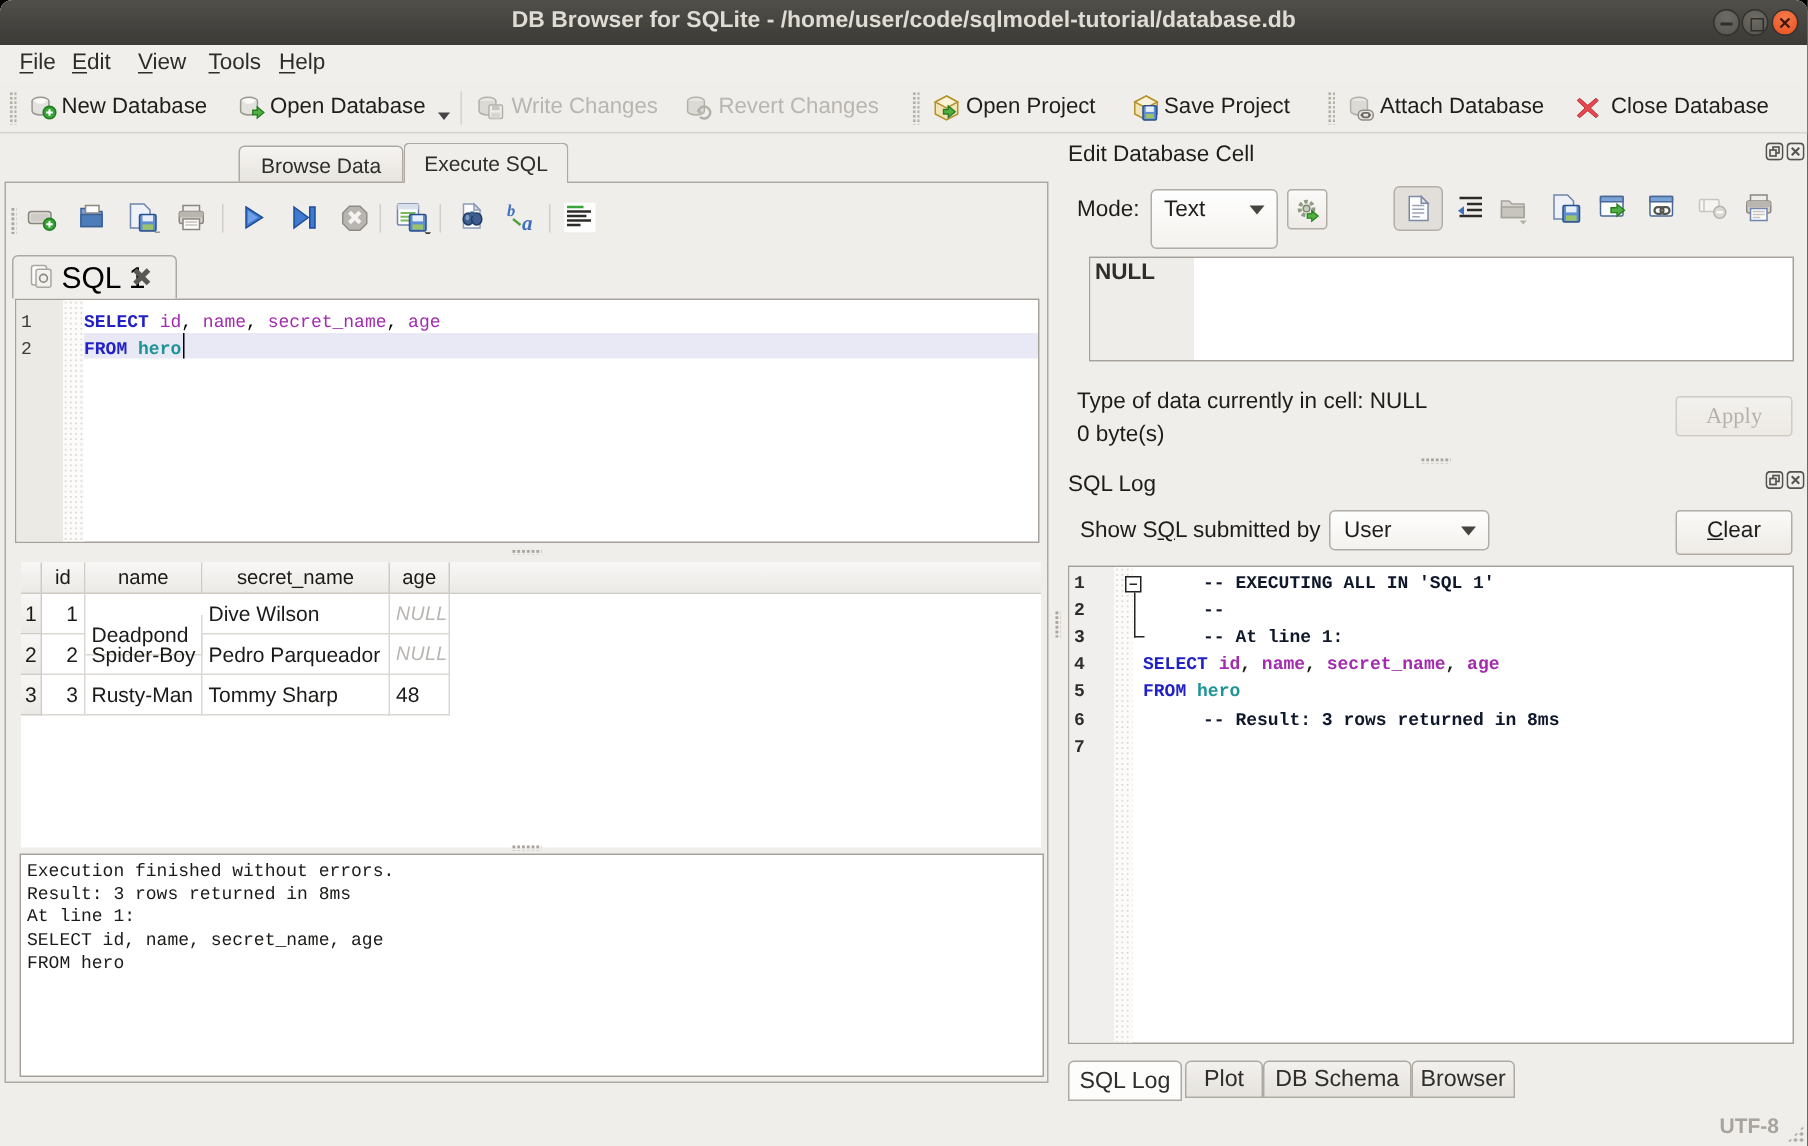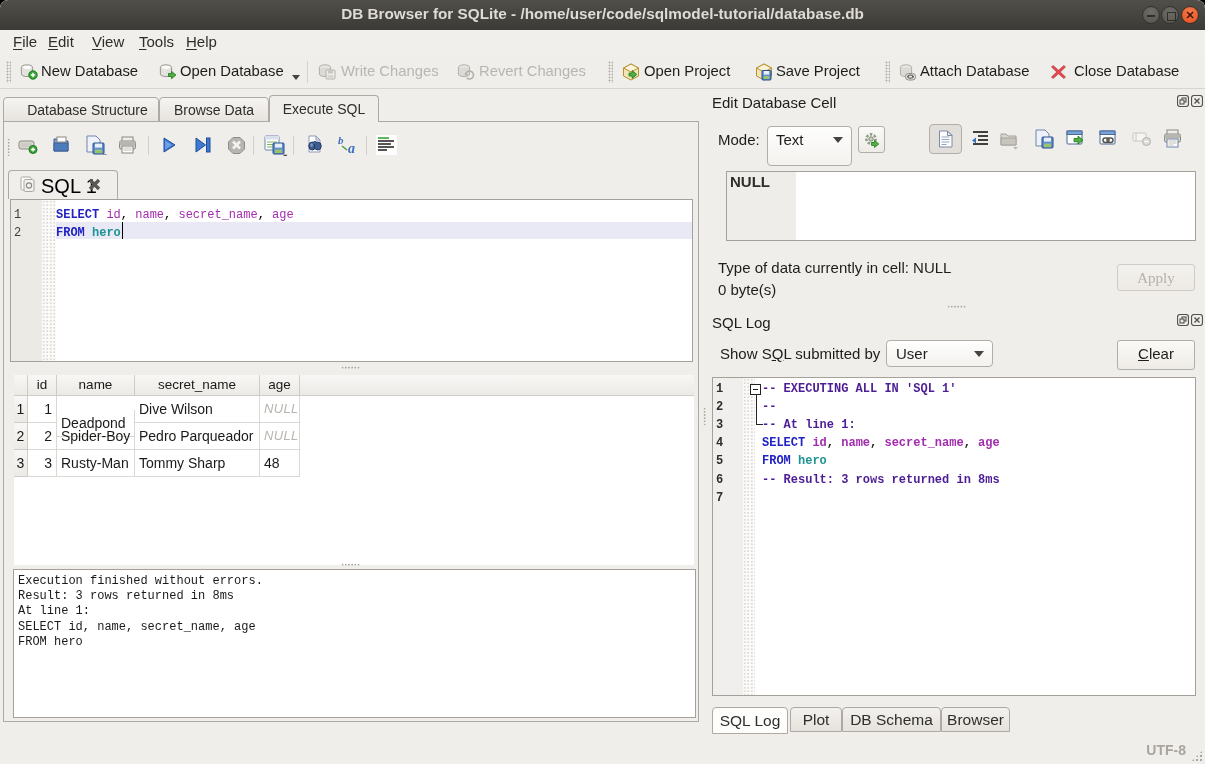--- a/index.html
+++ b/index.html
@@ -28,21 +28,21 @@
 #leftpanel { position:absolute; left:3px; top:121px; width:696px; height:601px; border:1px solid #aeaaa3; background:#f0eeea; }
 .box { position:absolute; background:#fff; border:1px solid #a5a19a; }
 #editor { left:6px; top:77px; width:683px; height:163px; font-family:"Liberation Mono",monospace; font-size:12px; line-height:17.5px; }
 #edgutter { position:absolute; left:0; top:0; bottom:0; width:31px; background:#eceae5; }
 #edfold { position:absolute; left:31px; top:0; bottom:0; width:14px; background-image:radial-gradient(circle,#dcd9d4 0.7px, transparent 0.9px); background-size:3.5px 3.5px; background-color:#fcfbfa;}
 .ecl { position:absolute; left:0; width:100%; height:17.5px; white-space:pre; }
 .enum { position:absolute; left:3px; width:20px; color:#3d3c39; }
 .kw { color:#2222c4; font-weight:bold; }
 .idn { color:#a32cae; }
 .tbl { color:#1f9494; font-weight:bold; }
-.cmt { color:#4c1d95; }
+.cmt { color:#0f172a;margin-left:40px; }
 #grid { position:absolute; left:10px; top:253px; width:680px; height:190px; background:#fff; font-size:14px; color:#1a1a18; }
 .gh { position:absolute; background:linear-gradient(#f8f7f5,#eceae6); border-right:1px solid #cfccc6; border-bottom:1px solid #cfccc6; text-align:center; font-size:13.5px; }
 .gc { position:absolute; border-right:1px solid #dbd8d3; border-bottom:1px solid #dbd8d3; padding:0 4px; line-height:26px; white-space:nowrap; overflow:hidden; }
 .grh { background:linear-gradient(#f8f7f5,#eceae6); border-right:1px solid #cfccc6; border-bottom:1px solid #cfccc6; text-align:center; }
 .nullv { color:#b8b5b0; font-style:italic; font-size:13px; letter-spacing:0.3px; }
 #msg { left:9px; top:447px; width:683px; height:149px; font-family:"Liberation Mono",monospace; font-size:12px; line-height:15.2px; padding:4px 4px; color:#1a1a18; white-space:pre; }
 .splitdots { position:absolute; width:20px; height:4px; background-image:radial-gradient(circle,#aaa69f 0.9px,transparent 1.1px); background-size:3.2px 3.2px; }
 .vdots { position:absolute; width:4px; height:18px; background-image:radial-gradient(circle,#aaa69f 0.9px,transparent 1.1px); background-size:3.2px 3.2px; }
 #rightpanel { position:absolute; left:710px; top:90px; width:495px; height:648px; font-size:15px; color:#1e1d1b; }
 .combo { position:absolute; background:linear-gradient(#fefefe,#f4f2ee); border:1px solid #b2aea7; border-radius:4px; font-size:15px; color:#1e1d1b; }
@@ -131,21 +131,20 @@
       </svg>
     <span class="titem" style="left:1074px">Close Database</span>
   </div>
   <div id="menubar">
     <span style="left:13px"><u>F</u>ile</span>
     <span style="left:48px"><u>E</u>dit</span>
     <span style="left:92px"><u>V</u>iew</span>
     <span style="left:139px"><u>T</u>ools</span>
     <span style="left:186px"><u>H</u>elp</span>
   </div>
-  <div class="tab" style="left:3px; top:97px; width:156px; height:25px; line-height:24px; padding-left:13px;">Database Structure</div>
   <div class="tab" style="left:159px; top:97px; width:110px; height:25px; line-height:24px;">Browse Data</div>
   <div class="tab active" style="left:269px; top:95px; width:110px; height:27px; line-height:26px; z-index:3;">Execute SQL</div>
   <div id="leftpanel">
     <div class="vdots" style="left:3px; top:16px;"></div>
     <div id="edtoolbar" style="position:absolute; left:0; top:12px; width:690px; height:26px;">
         <svg width="20" height="18" style="position: absolute; left: 14px; top: 2px;">
           <rect x="1" y="5" width="15" height="8" rx="2" fill="#dedcd7" stroke="#8a877f"></rect>
           <rect x="2.5" y="6.5" width="12" height="5" rx="1" fill="#cfccc6"></rect>
           <circle cx="15" cy="13.5" r="4" fill="#3aa33a" stroke="#1d7d1d"></circle>
           <path d="M15 11.4 v4.2 M12.9 13.5 h4.2" stroke="#fff" stroke-width="1.3"></path>

